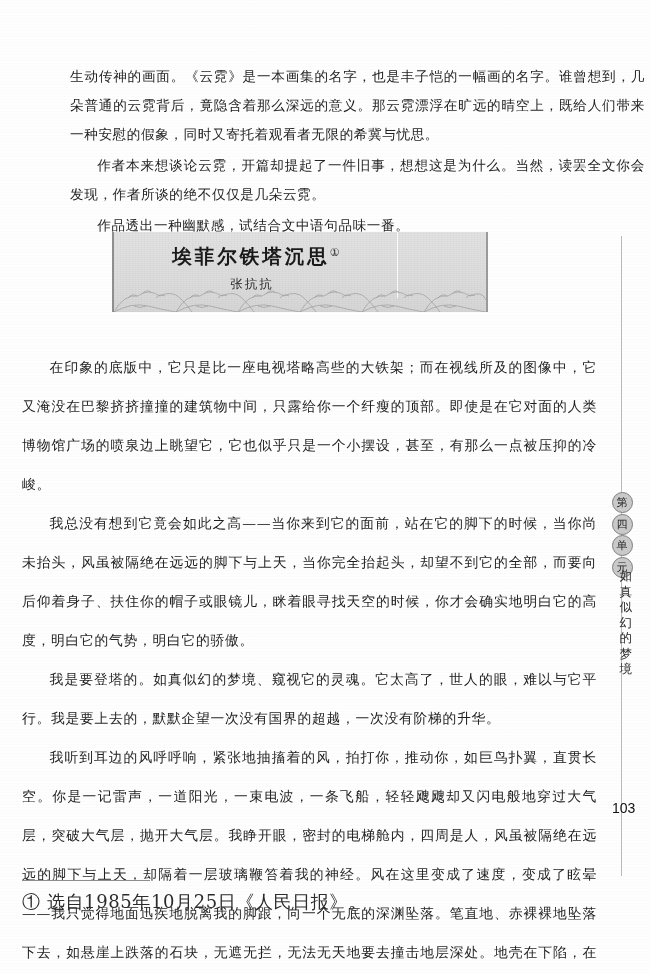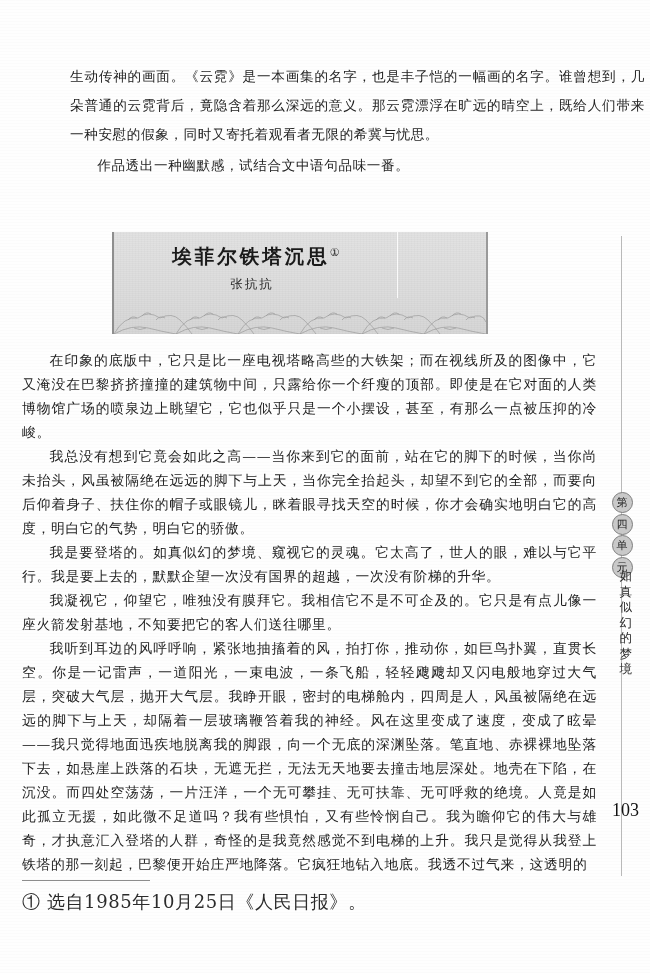--- a/index.html
+++ b/index.html
@@ -43,21 +43,21 @@
     color: #232323;
   }
   .indent { text-indent: 2em; }
 
   
   .banner {
     position: absolute;
     left: 112px;
     top: 232px;
     width: 372px;
-    height: 102px;
+    height: 80px;
     background:
       repeating-linear-gradient(0deg, rgba(0,0,0,0.018) 0px, rgba(0,0,0,0.018) 1px, rgba(0,0,0,0) 1px, rgba(0,0,0,0) 2px),
       repeating-linear-gradient(90deg, rgba(0,0,0,0.015) 0px, rgba(0,0,0,0.015) 1px, rgba(0,0,0,0) 1px, rgba(0,0,0,0) 3px),
       linear-gradient(180deg, #e2e2e2 0%, #dcdcdc 60%, #d6d6d6 100%);
     border-left: 2px solid #8e8e8e;
     border-right: 2px solid #9a9a9a;
     overflow: hidden;
   }
   .banner-divider {
     position: absolute;
@@ -110,21 +110,21 @@
   
   .body-text {
     position: absolute;
     left: 22px;
     top: 348px;
     width: 575px;
   }
   .body-text p {
     margin: 0;
     font-size: 13.8px;
-    line-height: 24px;
+    line-height: 39px;
     text-align: justify;
     text-justify: inter-ideograph;
     letter-spacing: 0.7px;
     color: #1e1e1e;
     text-indent: 2em;
   }
 
   
   .side-rule {
     position: absolute;
@@ -165,22 +165,22 @@
     font-family: "DejaVu Serif", "Liberation Serif", serif;
     word-break: break-all;
   }
   .unit-caption span { display: block; }
 
   
   .page-number {
     position: absolute;
     left: 612px;
     top: 800px;
-    font-size: 18px;
-    font-family: Liberation Serif, serif;
+    font-size: 14px;
+    font-family: Liberation Sans, sans-serif;
     color: #111;
   }
 
   
   .footnote-rule {
     position: absolute;
     left: 22px;
     top: 880px;
     width: 128px;
     height: 1px;
@@ -197,20 +197,21 @@
     color: #2b2b2b;
   }
 </style>
 </head>
 <body>
 
 <div class="page">
 
   <div class="intro">
     <p class="intro-p0">生动传神的画面。《云霓》是一本画集的名字，也是丰子恺的一幅画的名字。谁曾想到，几朵普通的云霓背后，竟隐含着那么深远的意义。那云霓漂浮在旷远的晴空上，既给人们带来一种安慰的假象，同时又寄托着观看者无限的希冀与忧思。</p>
+    <p class="indent">作者本来想谈论云霓，开篇却提起了一件旧事，想想这是为什么。当然，读罢全文你会发现，作者所谈的绝不仅仅是几朵云霓。</p>
     <p class="indent">作品透出一种幽默感，试结合文中语句品味一番。</p>
   </div>
 
   <div class="banner">
     <div class="banner-divider"></div>
 
     <div class="banner-title"><span>埃菲尔铁塔沉思</span><span class="fn">①</span></div>
 
     <div class="banner-author">张抗抗</div>
 
@@ -236,21 +237,20 @@
         <path d="M324 12 q4 -5 9 -2 M338 8 q4 -5 9 -2 M352 12 q4 -5 9 -2"></path>
         <path d="M20 20 q6 3 12 0 M82 20 q6 3 12 0 M144 20 q6 3 12 0 M206 20 q6 3 12 0 M268 20 q6 3 12 0 M330 20 q6 3 12 0"></path>
       </g>
     </svg>
   </div>
 
   <div class="body-text">
     <p>在印象的底版中，它只是比一座电视塔略高些的大铁架；而在视线所及的图像中，它又淹没在巴黎挤挤撞撞的建筑物中间，只露给你一个纤瘦的顶部。即使是在它对面的人类博物馆广场的喷泉边上眺望它，它也似乎只是一个小摆设，甚至，有那么一点被压抑的冷峻。</p>
     <p>我总没有想到它竟会如此之高——当你来到它的面前，站在它的脚下的时候，当你尚未抬头，风虽被隔绝在远远的脚下与上天，当你完全抬起头，却望不到它的全部，而要向后仰着身子、扶住你的帽子或眼镜儿，眯着眼寻找天空的时候，你才会确实地明白它的高度，明白它的气势，明白它的骄傲。</p>
     <p>我是要登塔的。如真似幻的梦境、窥视它的灵魂。它太高了，世人的眼，难以与它平行。我是要上去的，默默企望一次没有国界的超越，一次没有阶梯的升华。</p>
-    <p>我凝视它，仰望它，唯独没有膜拜它。我相信它不是不可企及的。它只是有点儿像一座火箭发射基地，不知要把它的客人们送往哪里。</p>
     <p>我听到耳边的风呼呼响，紧张地抽搐着的风，拍打你，推动你，如巨鸟扑翼，直贯长空。你是一记雷声，一道阳光，一束电波，一条飞船，轻轻飕飕却又闪电般地穿过大气层，突破大气层，抛开大气层。我睁开眼，密封的电梯舱内，四周是人，风虽被隔绝在远远的脚下与上天，却隔着一层玻璃鞭笞着我的神经。风在这里变成了速度，变成了眩晕——我只觉得地面迅疾地脱离我的脚跟，向一个无底的深渊坠落。笔直地、赤裸裸地坠落下去，如悬崖上跌落的石块，无遮无拦，无法无天地要去撞击地层深处。地壳在下陷，在沉没。而四处空荡荡，一片汪洋，一个无可攀挂、无可扶靠、无可呼救的绝境。人竟是如此孤立无援，如此微不足道吗？我有些惧怕，又有些怜悯自己。我为瞻仰它的伟大与雄奇，才执意汇入登塔的人群，奇怪的是我竟然感觉不到电梯的上升。我只是觉得从我登上铁塔的那一刻起，巴黎便开始庄严地降落。它疯狂地钻入地底。我透不过气来，这透明的</p>
   </div>
 
   <div class="side-rule"></div>
 
   <div class="unit-badges">
     <div class="unit-badge">第</div>
     <div class="unit-badge">四</div>
     <div class="unit-badge">单</div>
     <div class="unit-badge">元</div>

